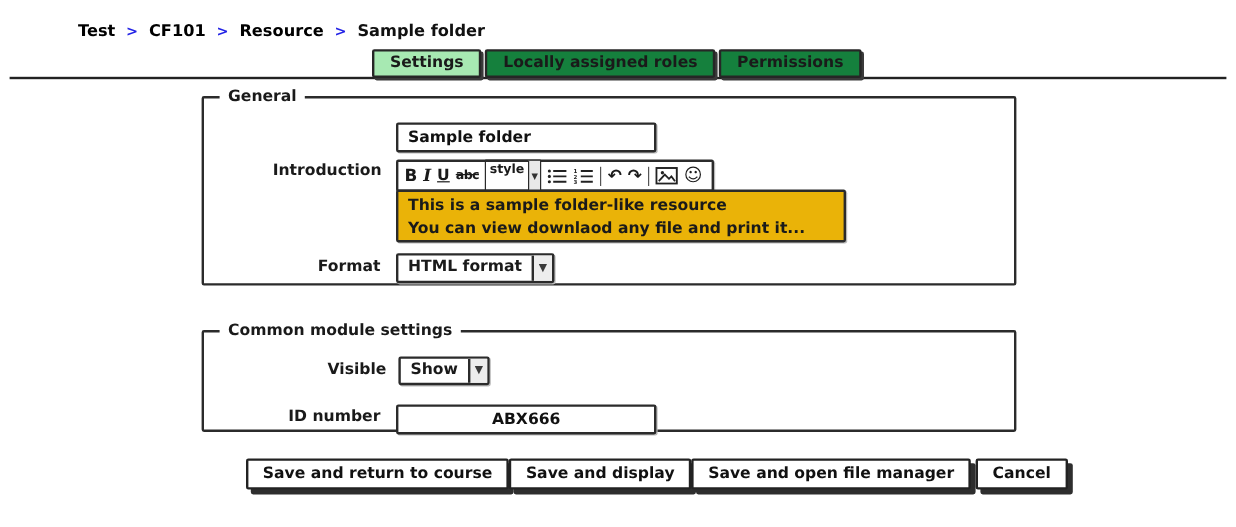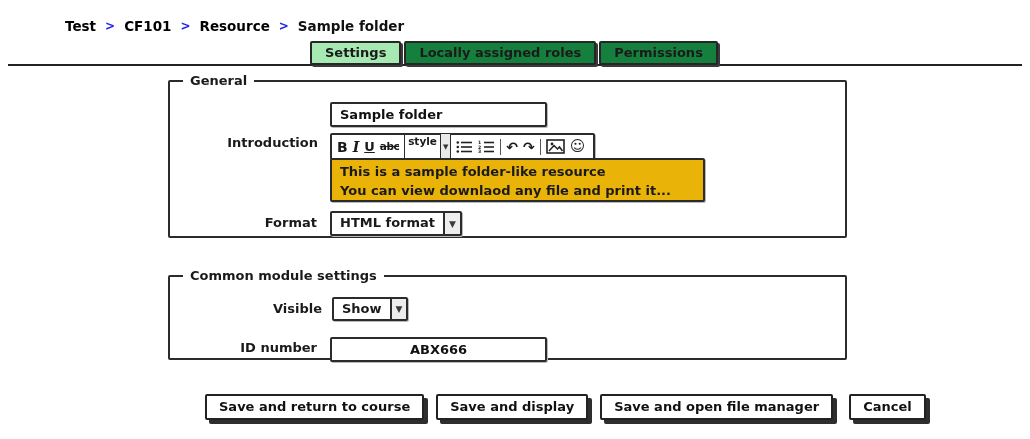--- a/index.html
+++ b/index.html
@@ -105,21 +105,21 @@
   }
   .dropdown .dd-value { font-size: 13px; padding: 2px 8px; white-space: nowrap; }
   .dropdown .dd-arrow {
     border-left: 2px solid #2b2b2b; background: #ededed; color: #3a3a3a;
     font-size: 9px; display: flex; align-items: center; padding: 0 4px;
   }
 
   
   .buttons {
     position: absolute; left: 205px; top: 382px;
-    display: flex; gap: 12px; margin-top: 12px;
+    display: flex; 
   }
   .btn {
     border: 2px solid #222; background: #fff; border-radius: 2px;
     font: inherit; font-size: 13px; font-weight: 700; color: #111;
     padding: 3px 12px 4px 12px; cursor: pointer; white-space: nowrap;
     box-shadow: 4px 4px 0 #2e2e2e;
   }
   .btn-cancel { margin-left: 4px; }
 </style>
 </head>

